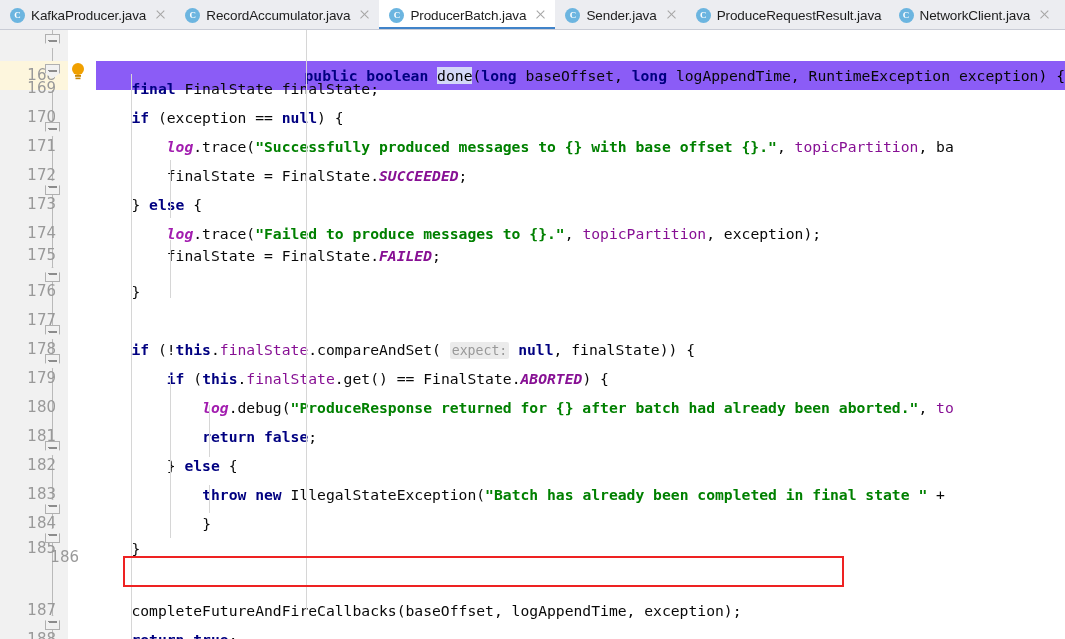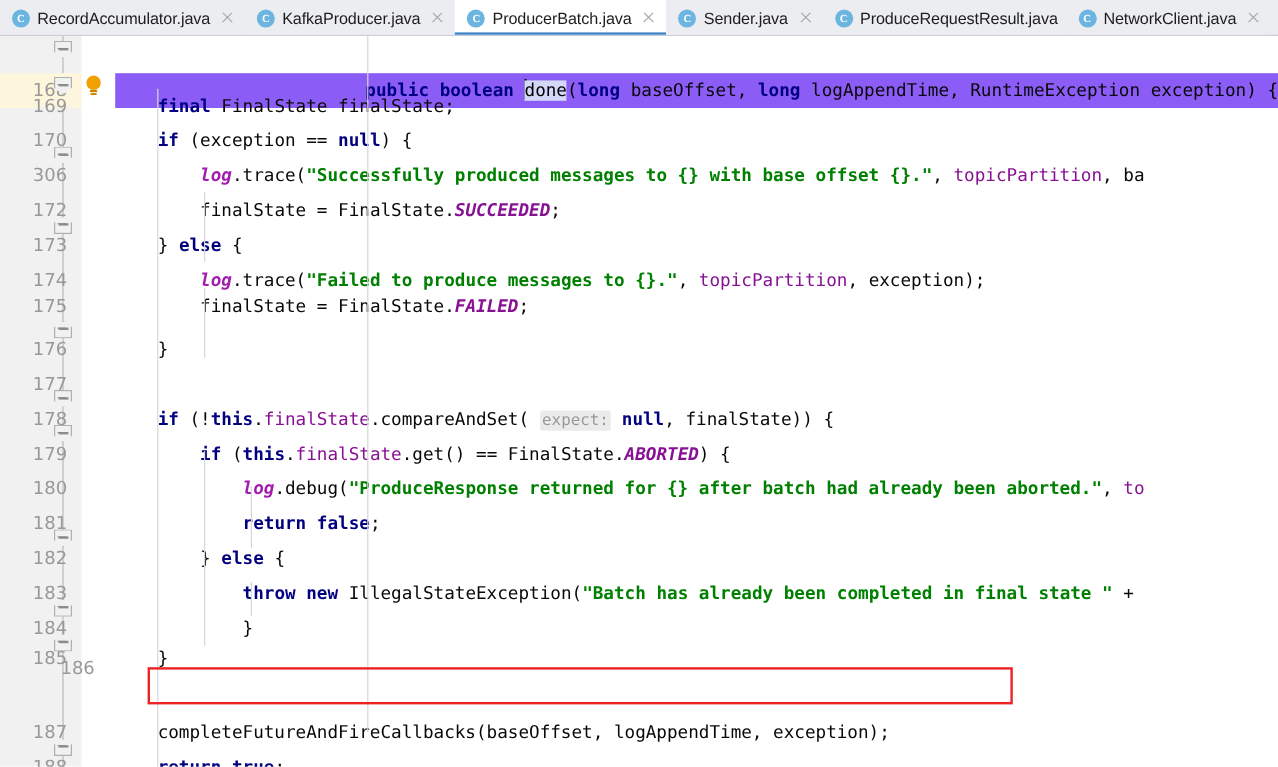--- a/index.html
+++ b/index.html
@@ -249,27 +249,27 @@
     pointer-events: none;
   }
 </style>
 </head>
 <body>
 
 <div id="tabbar">
 
   <div class="tab">
     <span class="tab-icon"></span>
+    <span class="tab-label">KafkaProducer.java</span>
+    <span class="tab-close"></span>
+  </div>
+
+  <div class="tab">
+    <span class="tab-icon"></span>
     <span class="tab-label">RecordAccumulator.java</span>
-    <span class="tab-close"></span>
-  </div>
-
-  <div class="tab">
-    <span class="tab-icon"></span>
-    <span class="tab-label">KafkaProducer.java</span>
     <span class="tab-close"></span>
   </div>
 
   <div class="tab active">
     <span class="tab-icon"></span>
     <span class="tab-label">ProducerBatch.java</span>
     <span class="tab-close"></span>
   </div>
 
   <div class="tab">
@@ -366,21 +366,21 @@
     <span class="gutcell">169</span>
     <span class="codecell">    <span class="kw">final</span> <span class="pln">FinalState finalState;</span></span>
   </div>
 
   <div class="row" style="top:73px;">
     <span class="gutcell">170</span>
     <span class="codecell">    <span class="kw">if</span> <span class="pln">(exception == </span><span class="kw">null</span><span class="pln">) {</span></span>
   </div>
 
   <div class="row" style="top:102px;">
-    <span class="gutcell">306</span>
+    <span class="gutcell">171</span>
     <span class="codecell">        <span class="fldi">log</span><span class="pln">.trace(</span><span class="str">"Successfully produced messages to {} with base offset {}."</span><span class="pln">, </span><span class="fld">topicPartition</span><span class="pln">, ba</span></span>
   </div>
 
   <div class="row" style="top:131px;">
     <span class="gutcell">172</span>
     <span class="codecell">        <span class="pln">finalState = FinalState.</span><span class="stc">SUCCEEDED</span><span class="pln">;</span></span>
   </div>
 
   <div class="row" style="top:160px;">
     <span class="gutcell">173</span>

